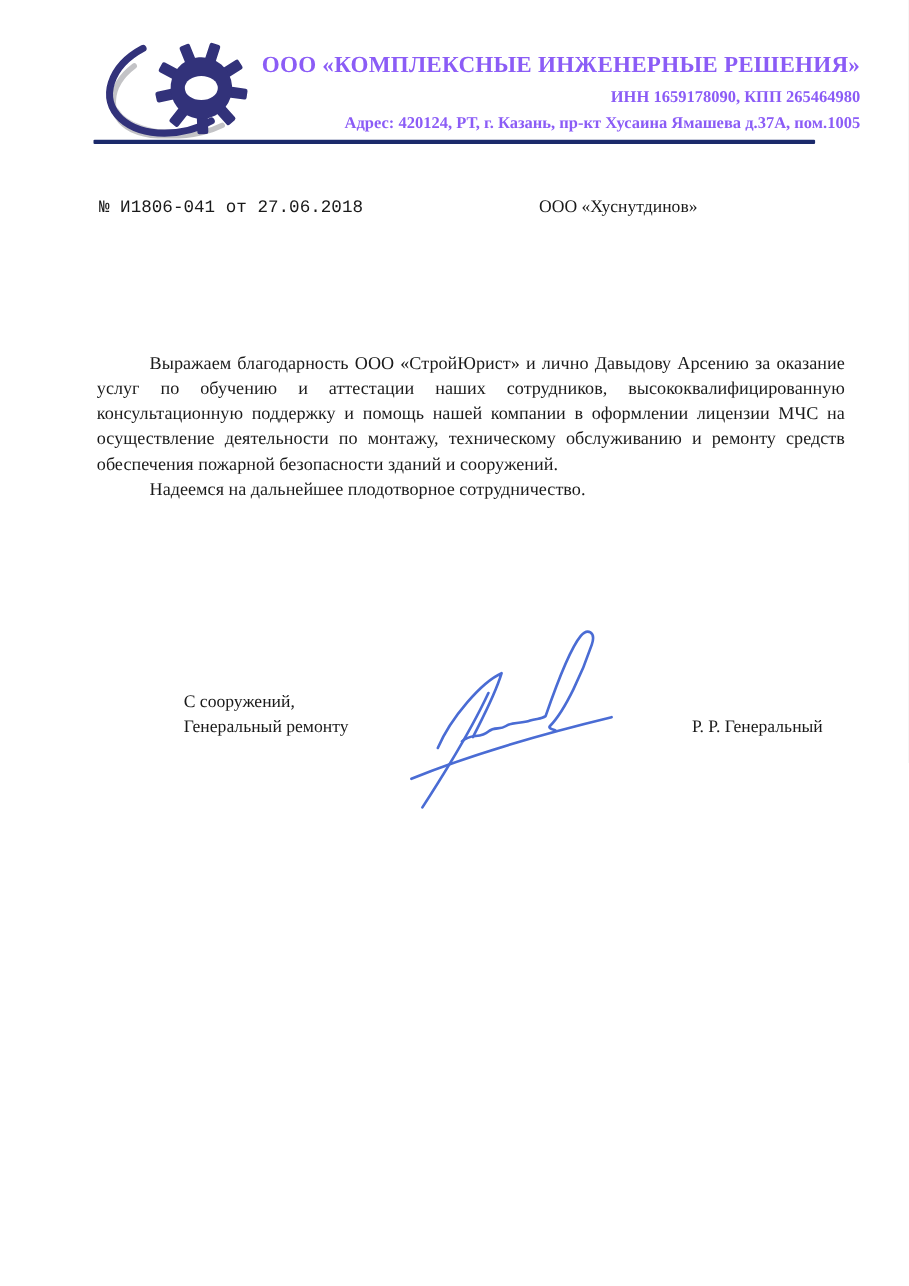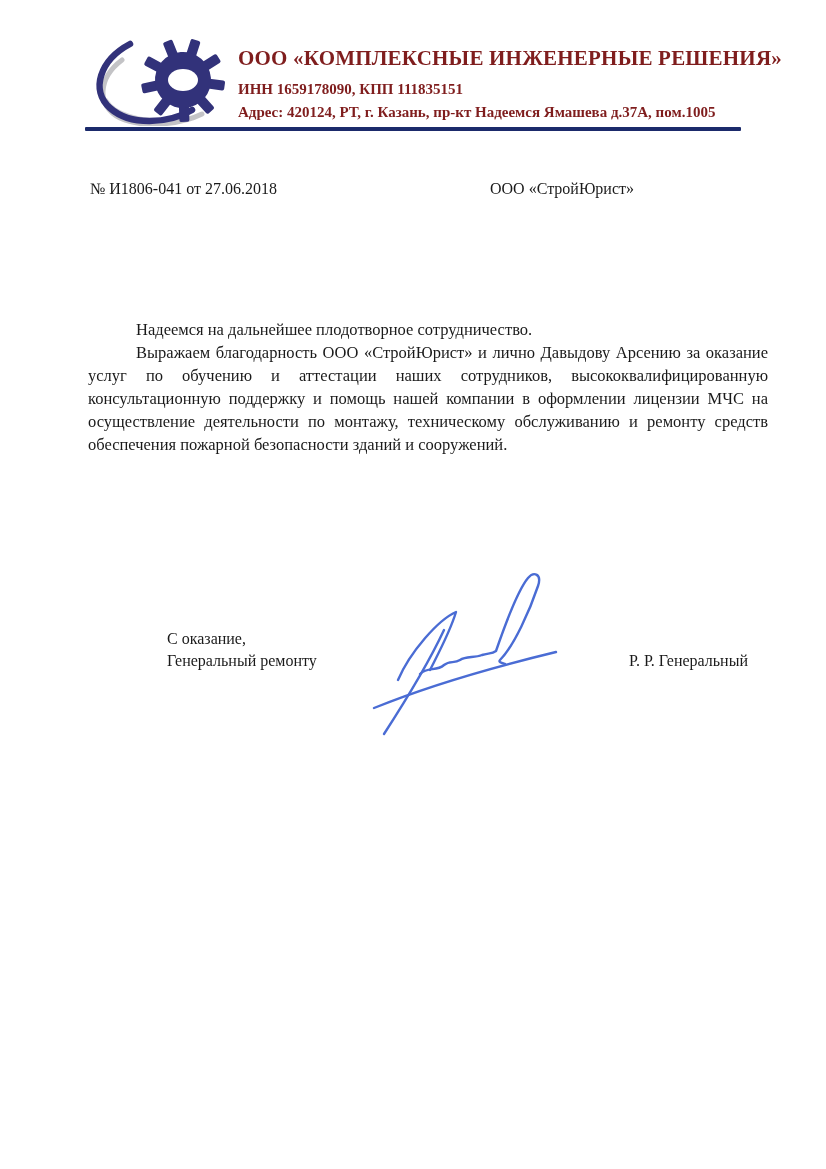--- a/index.html
+++ b/index.html
@@ -25,22 +25,22 @@
     align-items: flex-start;
   }
   .logo-wrap {
     width: 150px;
     height: 92px;
     flex: 0 0 150px;
     position: relative;
   }
   .header-text {
     flex: 1;
-    text-align: left;
-    color: #7f1d1d;
+    text-align: right;
+    color: #8b5cf6;
   }
   .company-name {
     font-size: 21px;
     font-weight: bold;
     letter-spacing: 0.2px;
     margin-top: 12px;
     line-height: 25px;
     white-space: nowrap;
   }
   .inn-line {
@@ -68,21 +68,21 @@
 
   
   .ref-row {
     position: absolute;
     top: 179px;
     left: 90px;
     width: 680px;
     font-size: 16px;
     line-height: 20px;
   }
-  .ref-number { position: absolute; left: 0; top: 0; white-space: nowrap; }
+  .ref-number { position: absolute; left: 0; top: 0; white-space: nowrap; font-family: Liberation Mono, monospace; }
   .ref-addressee { position: absolute; left: 400px; top: 0; white-space: nowrap; }
 
   
   .letter-body {
     position: absolute;
     top: 318px;
     left: 88px;
     width: 680px;
     font-size: 16.5px;
     line-height: 23px;
@@ -146,38 +146,38 @@
               <rect x="90" y="4" width="10" height="18" rx="2" transform="rotate(320 95 46)"></rect>
             </g>
             <circle cx="95" cy="46" r="28" fill="#32327a"></circle>
             <ellipse cx="95" cy="46" rx="15" ry="11" fill="#ffffff" transform="rotate(-18 95 46)"></ellipse>
           </g>
         </g>
       </svg>
     </div>
     <div class="header-text">
       <div class="company-name">ООО «КОМПЛЕКСНЫЕ ИНЖЕНЕРНЫЕ РЕШЕНИЯ»</div>
-      <div class="inn-line">ИНН 1659178090, КПП 111835151</div>
-      <div class="address-line">Адрес: 420124, РТ, г. Казань, пр-кт Надеемся Ямашева д.37А, пом.1005</div>
+      <div class="inn-line">ИНН 1659178090, КПП 265464980</div>
+      <div class="address-line">Адрес: 420124, РТ, г. Казань, пр-кт Хусаина Ямашева д.37А, пом.1005</div>
     </div>
   </div>
   <div class="header-rule"></div>
 
   <div class="ref-row">
     <span class="ref-number">№ И1806-041 от 27.06.2018</span>
-    <span class="ref-addressee">ООО «СтройЮрист»</span>
+    <span class="ref-addressee">ООО «Хуснутдинов»</span>
   </div>
 
   <div class="letter-body">
+    <p>Выражаем благодарность ООО «СтройЮрист» и лично Давыдову Арсению за оказание услуг по обучению и аттестации наших сотрудников, высококвалифицированную консультационную поддержку и помощь нашей компании в оформлении лицензии МЧС на осуществление деятельности по монтажу, техническому обслуживанию и ремонту средств обеспечения пожарной безопасности зданий и сооружений.</p>
     <p>Надеемся на дальнейшее плодотворное сотрудничество.</p>
-    <p>Выражаем благодарность ООО «СтройЮрист» и лично Давыдову Арсению за оказание услуг по обучению и аттестации наших сотрудников, высококвалифицированную консультационную поддержку и помощь нашей компании в оформлении лицензии МЧС на осуществление деятельности по монтажу, техническому обслуживанию и ремонту средств обеспечения пожарной безопасности зданий и сооружений.</p>
   </div>
 
   <div class="sign-left">
-    <div>С оказание,</div>
+    <div>С сооружений,</div>
     <div>Генеральный ремонту</div>
   </div>
 
   <svg class="signature-svg" viewBox="0 0 210 192">
     <g fill="none" stroke="#4a6cd4" stroke-width="2.4" stroke-linecap="round" stroke-linejoin="round">
 
       <path d="M40,128 C52,100 80,68 98,60 C92,80 80,102 72,118"></path>
 
       <path d="M62,122 C70,114 78,120 86,113 C92,108 96,112 102,108
                C108,104 116,106 124,103 C130,101 134,102 138,99

